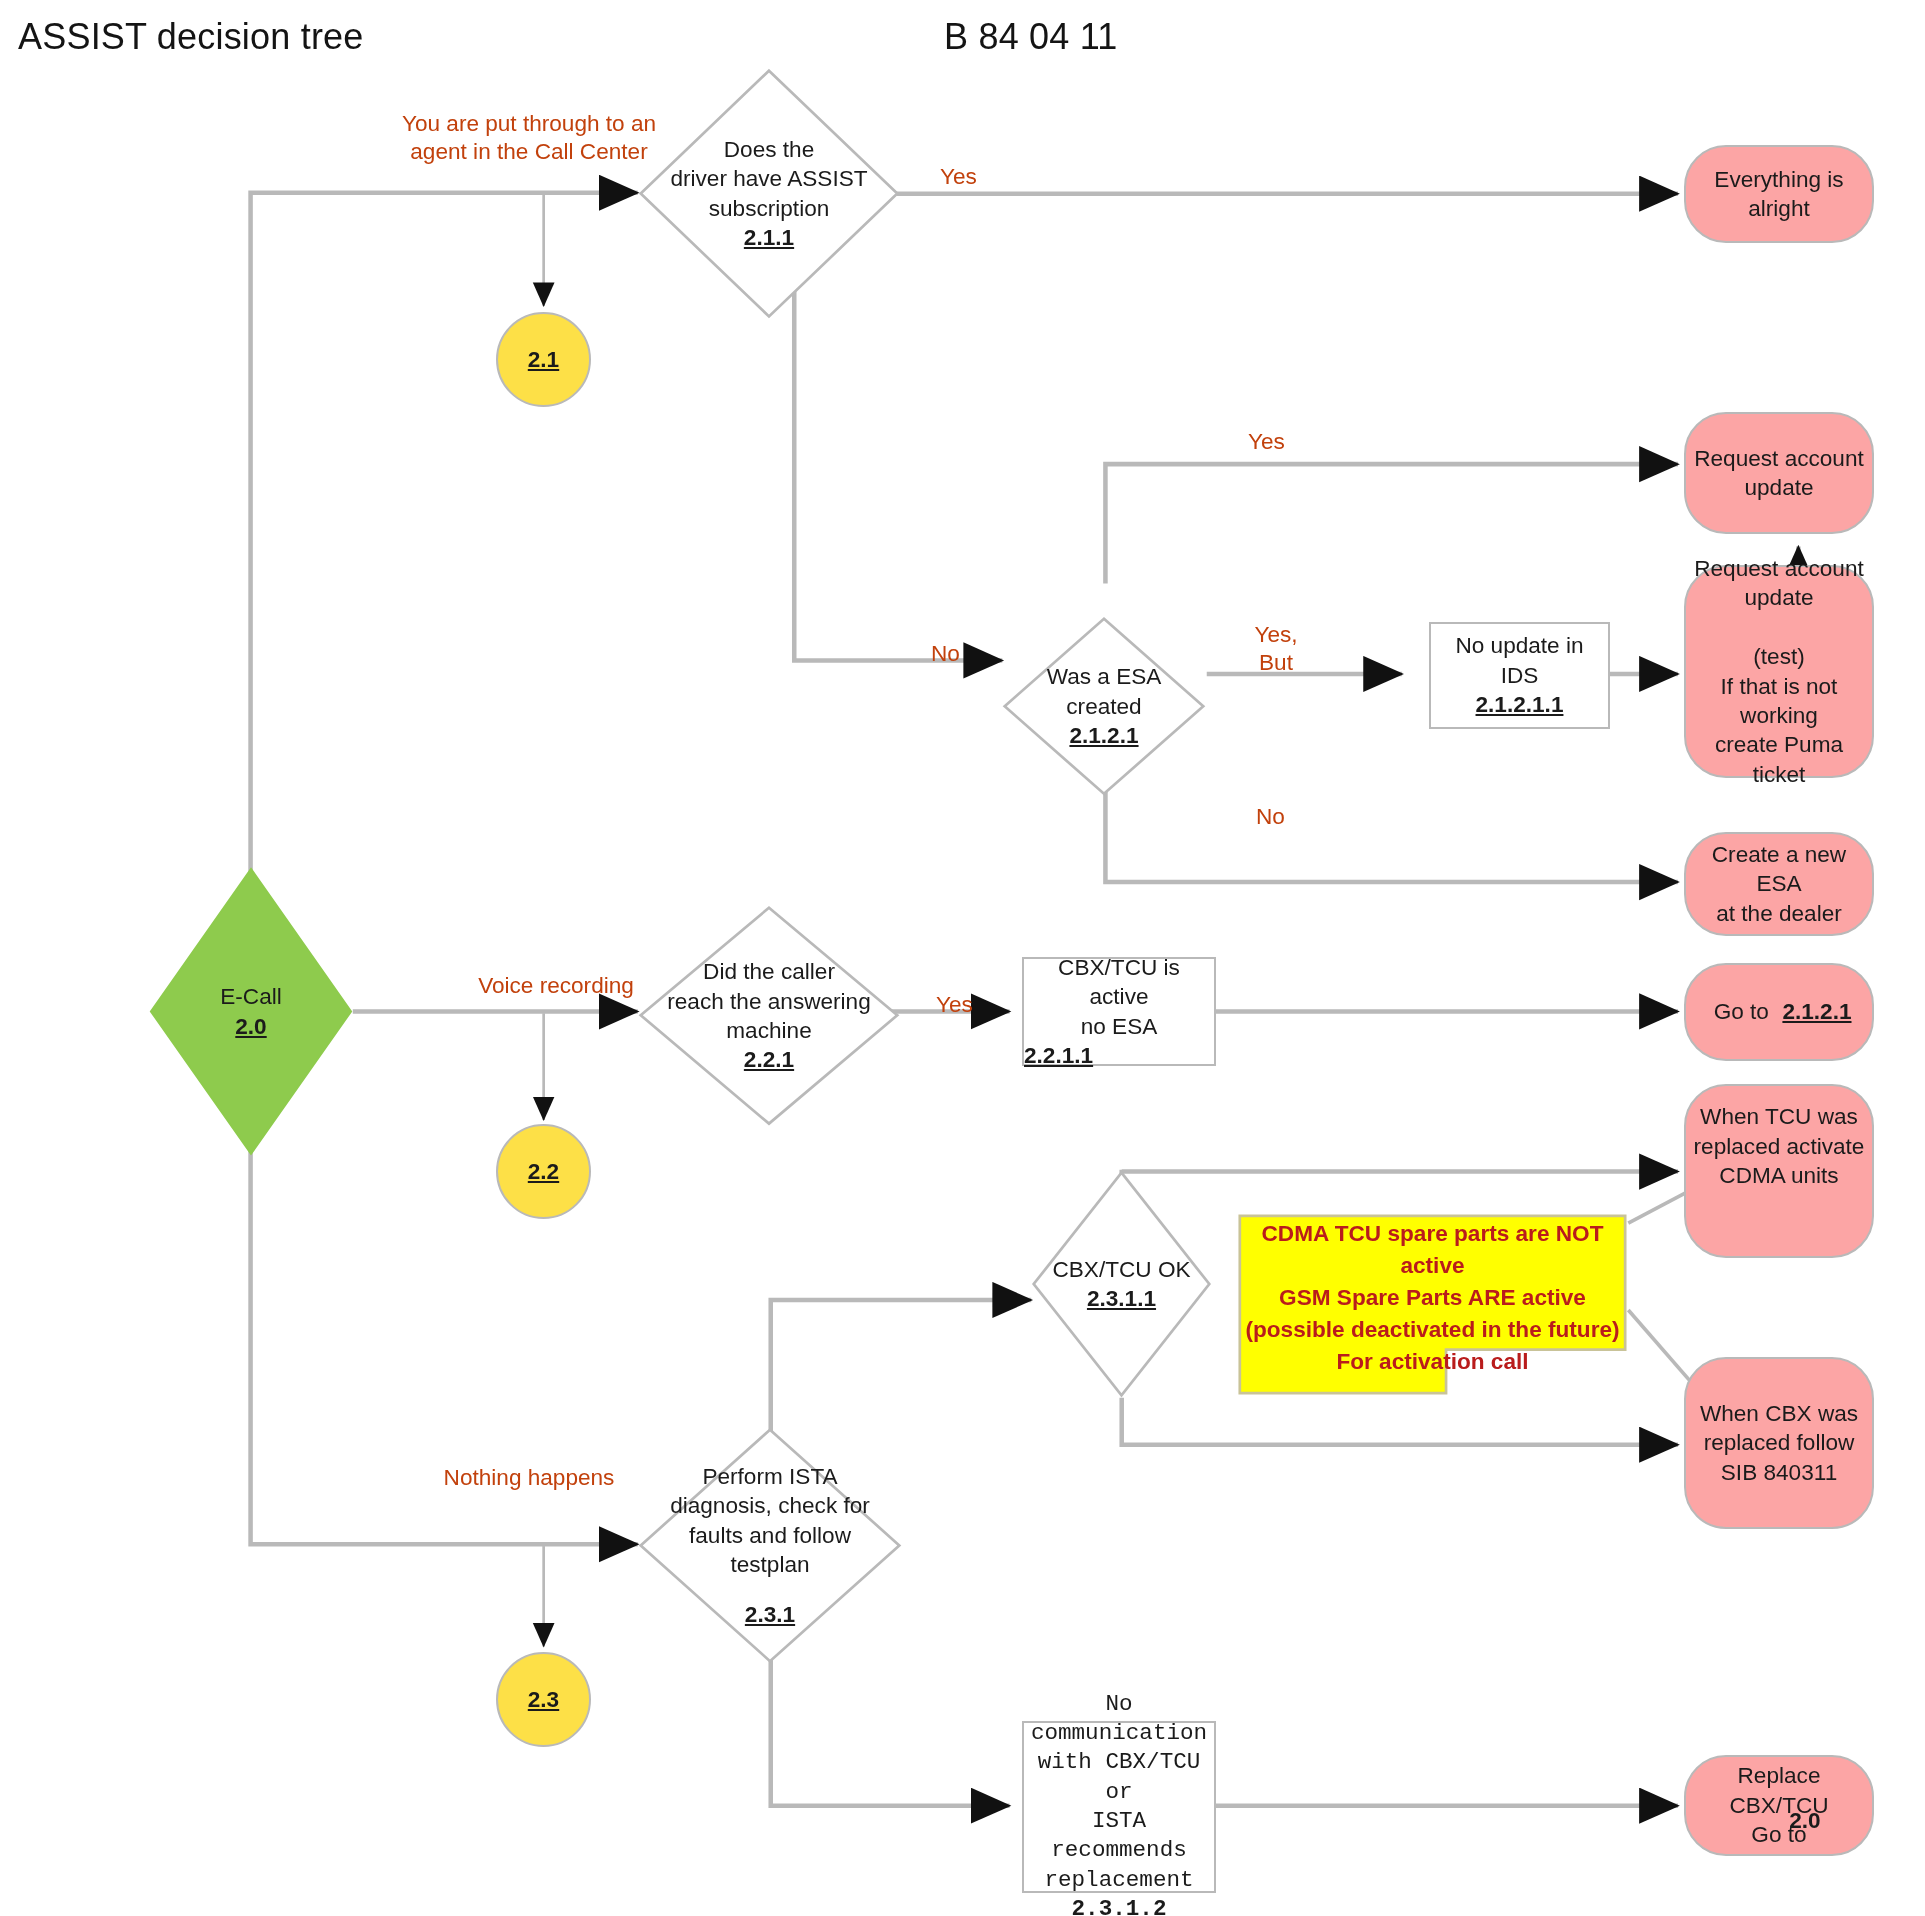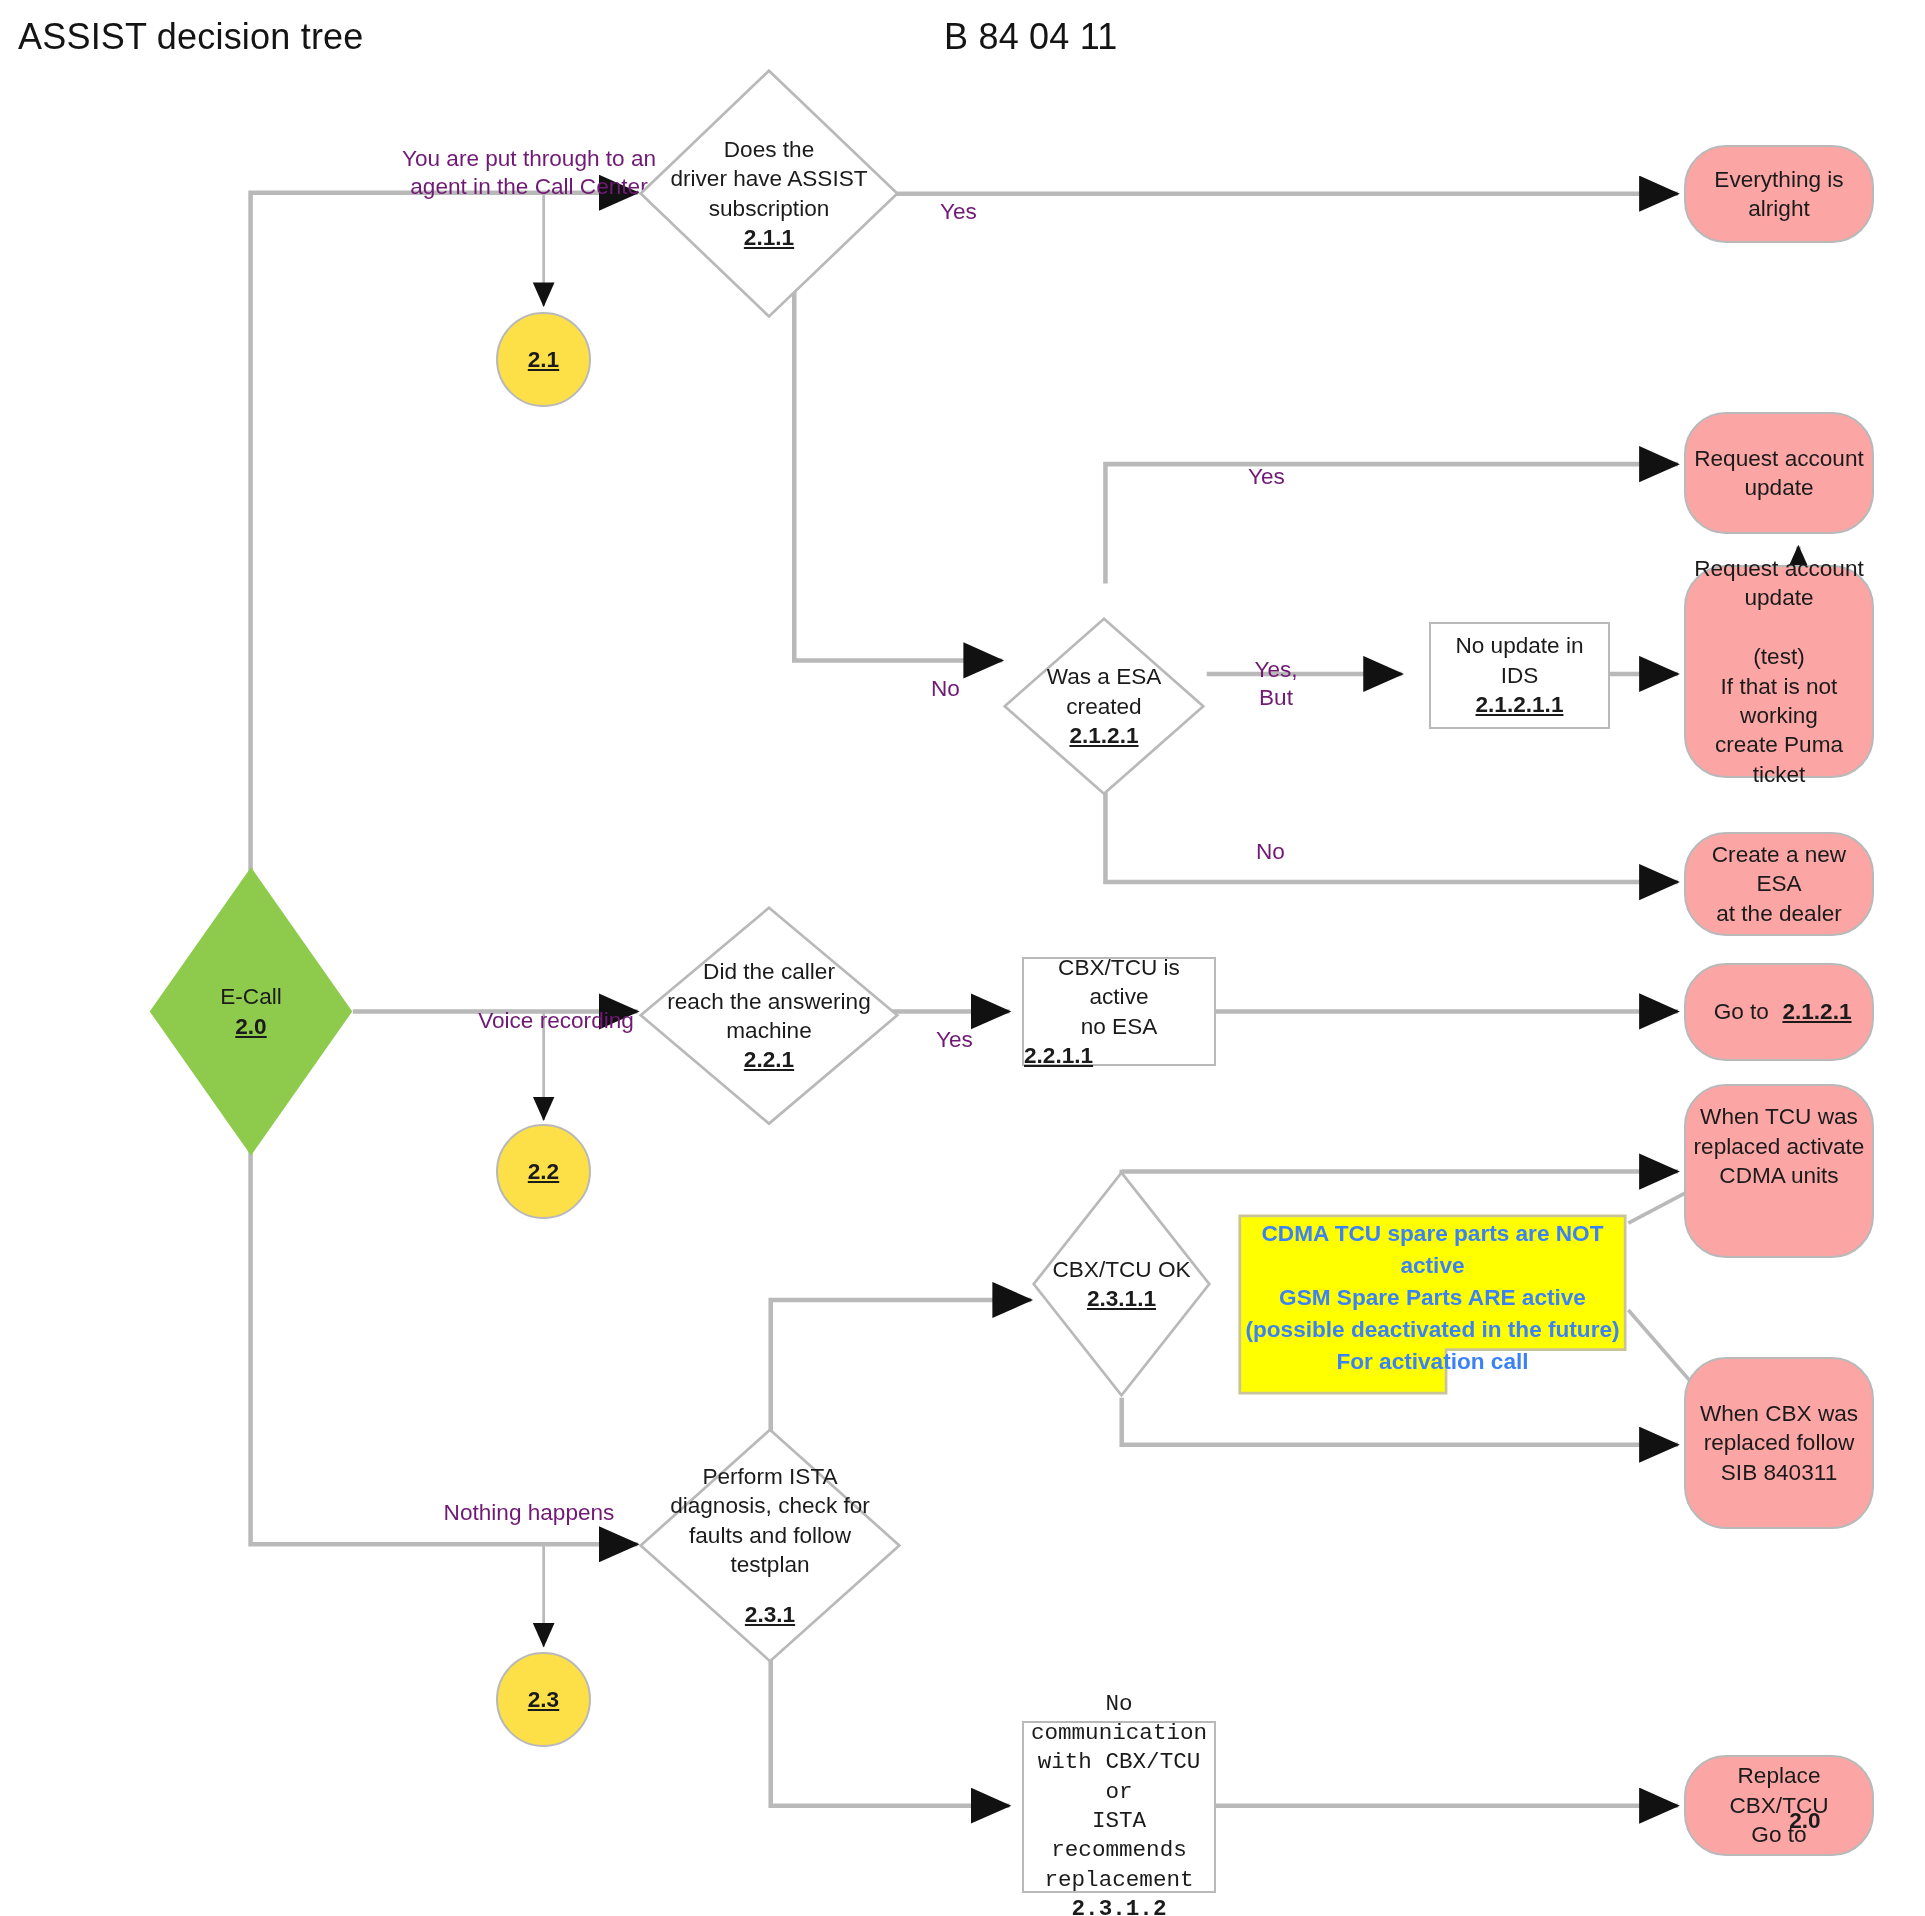--- a/index.html
+++ b/index.html
@@ -1,29 +1,29 @@
 <!DOCTYPE html>
 <html style="font-size:14.5px"><head>
 <meta charset="utf-8">
 <style>
   html,body{margin:0;padding:0;background:#ffffff;}
   body{font-family:"Liberation Sans", sans-serif;}
   #stage{position:relative;width:1925px;height:1917px;background:#fff;overflow:hidden;}
-  .lbl{position:absolute;color:#701a75;font-size:22.6px;line-height:1.22;text-align:center;white-space:pre-line;margin-top:35px;}
+  .lbl{position:absolute;color:#c2410c;font-size:22.6px;line-height:1.22;text-align:center;white-space:pre-line;}
   .title{position:absolute;color:#141414;font-size:36px;letter-spacing:0.2px;}
   .node{position:absolute;box-sizing:border-box;display:flex;align-items:center;justify-content:center;text-align:center;color:#1b1b1b;font-size:22.6px;line-height:1.3;}
   .node span{display:block;white-space:pre-line;padding:0 7.2px;}
   .rect{border:2.7px solid #b9b9b9;background:#fff;}
   .round{border:2.7px solid #b9b9b9;background:#fca5a5;border-radius:42px;}
   .circ{border:2.7px solid #b9b9b9;background:#fde047;border-radius:50%;font-weight:bold;}
   .diamond-wrap{position:absolute;}
   .diamond-wrap > svg{position:absolute;inset:0;}
   .diamond-wrap .dtext{position:absolute;inset:0;display:flex;align-items:center;justify-content:center;text-align:center;font-size:22.6px;line-height:1.3;color:#1b1b1b;white-space:pre-line;}
   .note{position:absolute;}
-  .note .ntext{position:absolute;inset:0;display:flex;align-items:center;justify-content:center;text-align:center;font-size:22.6px;line-height:1.42;color:#3b82f6;font-weight:bold;white-space:pre-line;padding-bottom:12.7px;}
+  .note .ntext{position:absolute;inset:0;display:flex;align-items:center;justify-content:center;text-align:center;font-size:22.6px;line-height:1.42;color:#b91c1c;font-weight:bold;white-space:pre-line;padding-bottom:12.7px;}
   svg.wires{position:absolute;left:0;top:0;width:1925px;height:1917px;pointer-events:none;}
   u.code{text-decoration:underline;font-weight:bold;}
   .bold{font-weight:bold;}
 </style>
 </head>
 <body>
 
 <div id="stage">
 
   <svg class="wires" viewBox="0 0 2128 2119">

